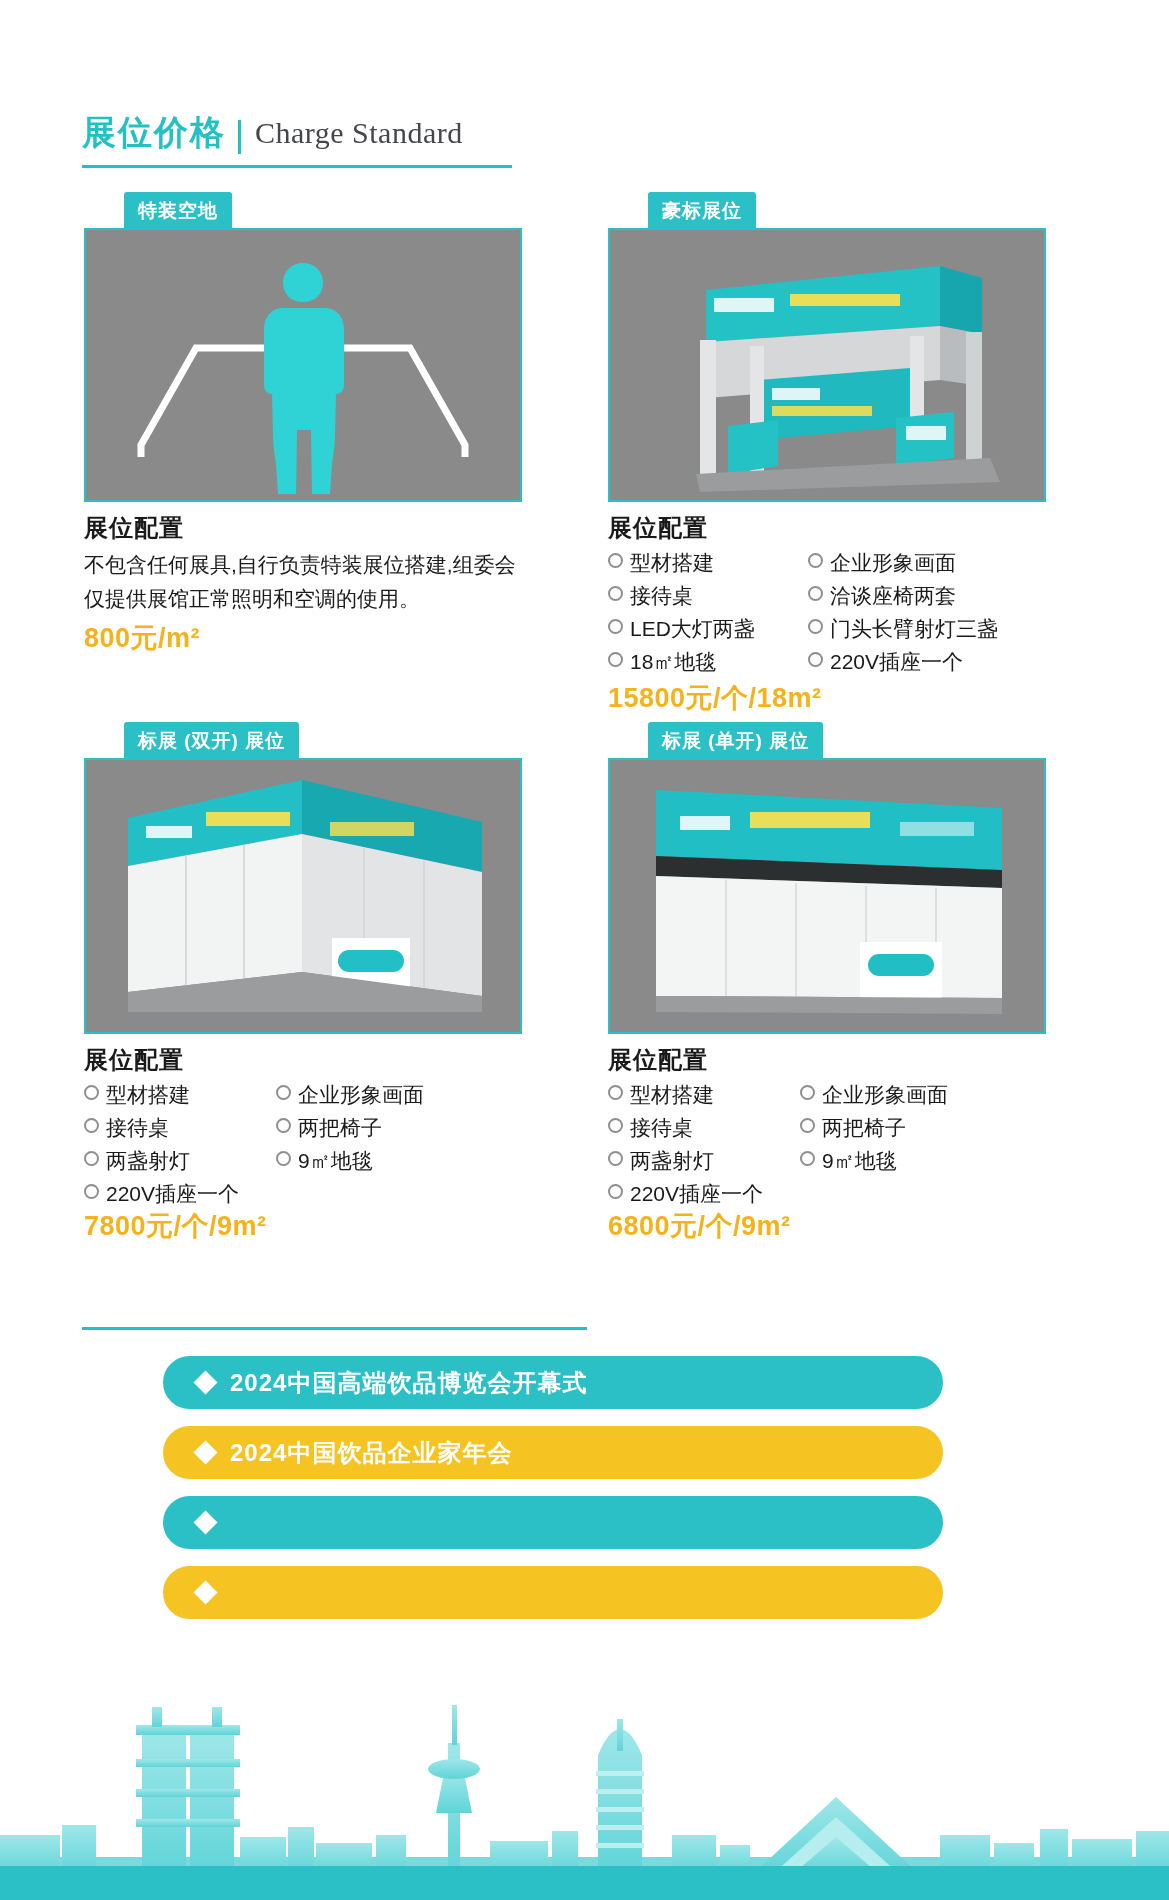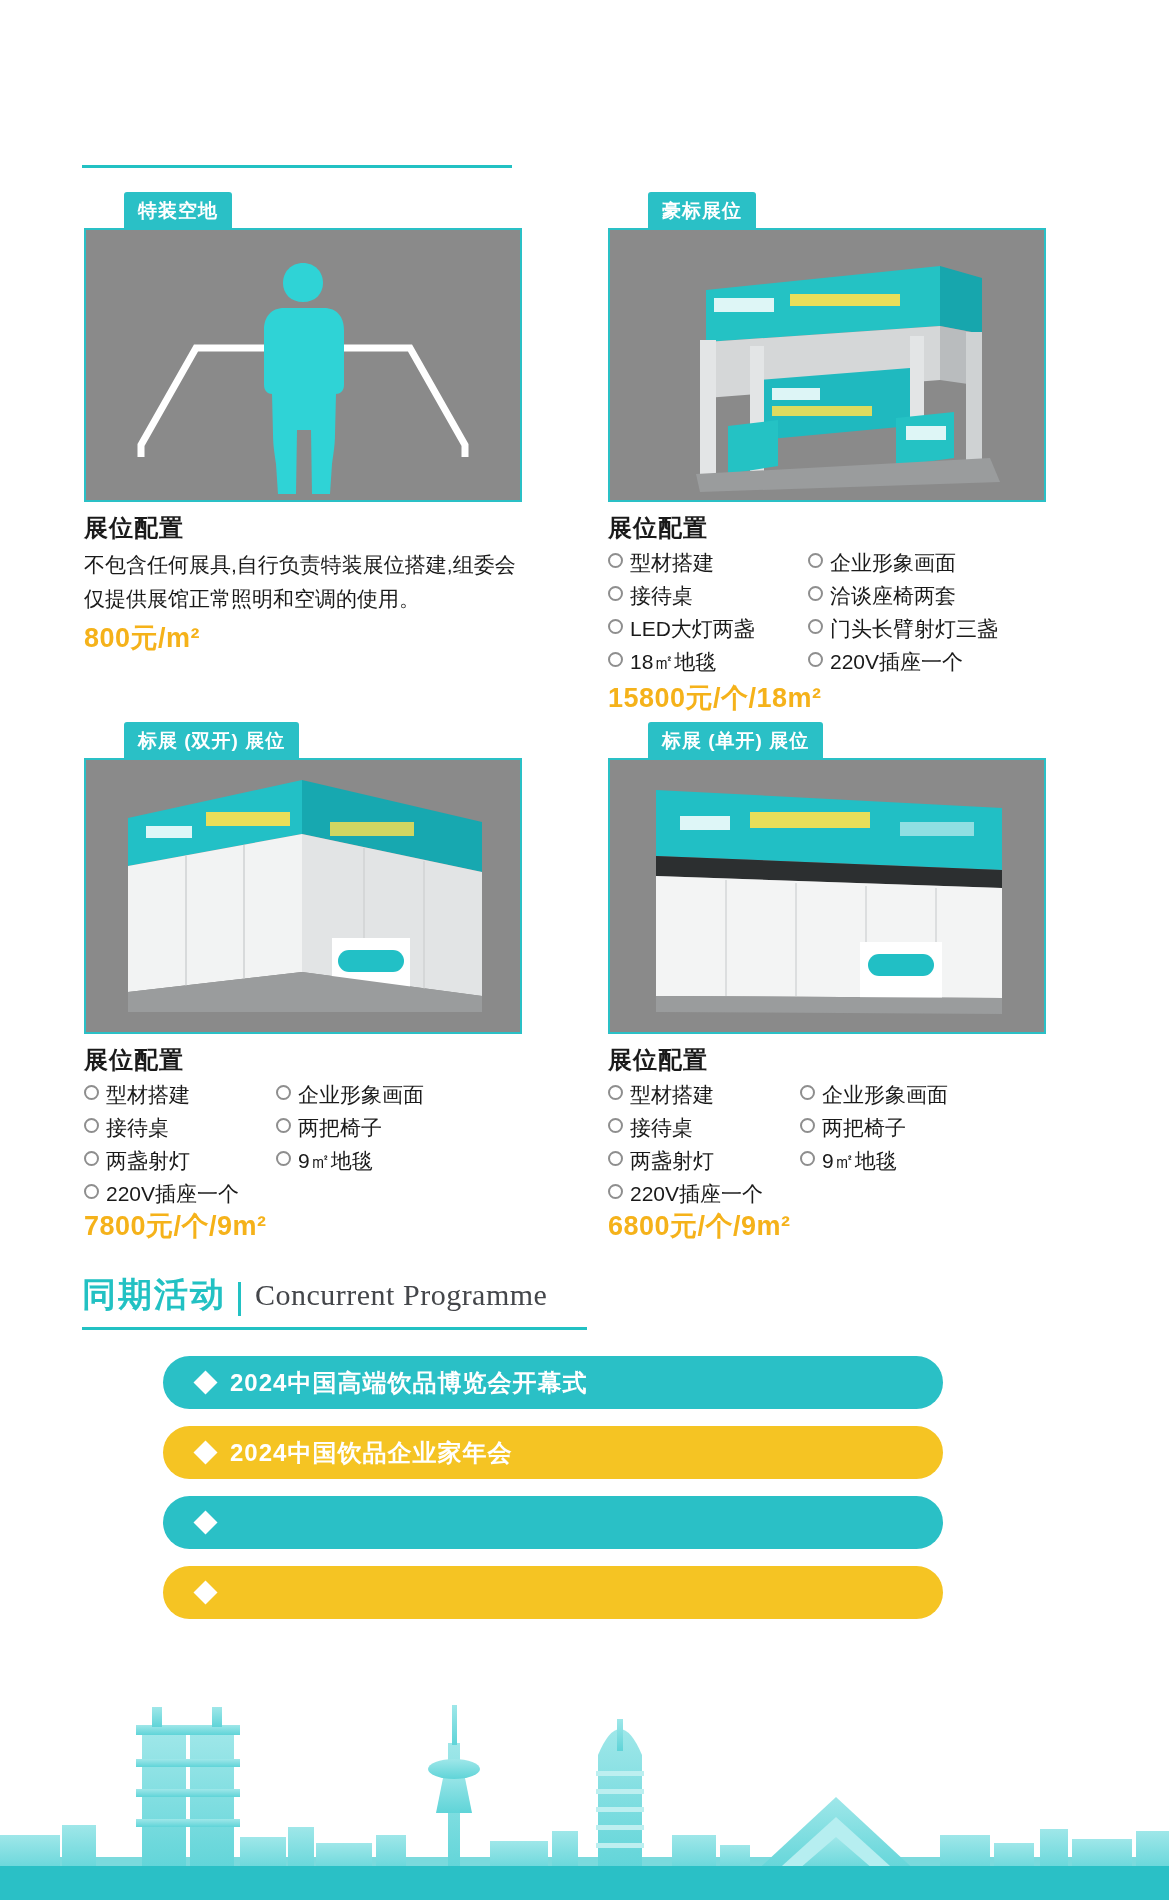--- a/index.html
+++ b/index.html
@@ -83,20 +83,23 @@
 
   
   .skyline{position:absolute;left:0;bottom:0;width:1169px;height:215px;}
   .footbar{position:absolute;left:0;bottom:0;width:1169px;height:34px;background:#2ac0c6;}
 </style>
 </head>
 <body>
 
 <div class="page">
 
+  <div class="sec-head" style="left:82px;top:110px;">
+    <span class="cn">展位价格</span><span class="bar"></span><span class="en">Charge Standard</span>
+  </div>
   <div class="sec-underline" style="left:82px;top:165px;width:430px;"></div>
 
   <div class="tag" style="left:84px;top:192px;">特装空地</div>
   <div class="photo" style="left:84px;top:228px;width:434px;height:270px;">
     <svg width="434" height="270" viewBox="0 0 434 270">
       <rect x="0" y="0" width="434" height="270" fill="#8a8a8a"></rect>
       <path d="M55 227 L55 215 L110 118 L324 118 L379 215 L379 227" fill="none" stroke="#ffffff" stroke-width="7"></path>
       <path d="M217 33 c-12 0 -20 9 -20 20 c0 11 8 19 20 19 c12 0 20 -8 20 -19 c0 -11 -8 -20 -20 -20 z" fill="#2fd3d6"></path>
       <path d="M196 78 h42 c13 0 20 9 20 22 v55 c0 6 -4 9 -8 9 l-1 40 c0 12 -2 22 -3 30 l-2 30 h-18 l-1 -64 h-14 l-1 64 h-18 l-2 -30 c-1 -8 -3 -18 -3 -30 l-1 -40 c-4 0 -8 -3 -8 -9 v-55 c0 -13 7 -22 20 -22 z" fill="#2fd3d6"></path>
     </svg>
@@ -219,23 +222,20 @@
       <div class="feat"><span class="dot"></span><span>企业形象画面</span></div>
       <div class="feat"><span class="dot"></span><span>接待桌</span></div>
       <div class="feat"><span class="dot"></span><span>两把椅子</span></div>
       <div class="feat"><span class="dot"></span><span>两盏射灯</span></div>
       <div class="feat"><span class="dot"></span><span>9㎡地毯</span></div>
       <div class="feat"><span class="dot"></span><span>220V插座一个</span></div>
     </div>
   </div>
   <div class="price" style="left:608px;top:1208px;">6800元/个/9m²</div>
 
-  <div class="sec-head" style="left:82px;top:1272px;">
-    <span class="cn">同期活动</span><span class="bar"></span><span class="en">Concurrent Programme</span>
-  </div>
   <div class="sec-underline" style="left:82px;top:1327px;width:505px;"></div>
 
   <div class="act teal" style="left:163px;top:1356px;width:780px;align-items:center;">
       <span class="dia"></span>
       <span>2024中国高端饮品博览会开幕式</span>
     </div>
   <div class="act yellow" style="left:163px;top:1426px;width:780px;">
       <span class="dia"></span>
       <span>2024中国饮品企业家年会</span>
     </div>

